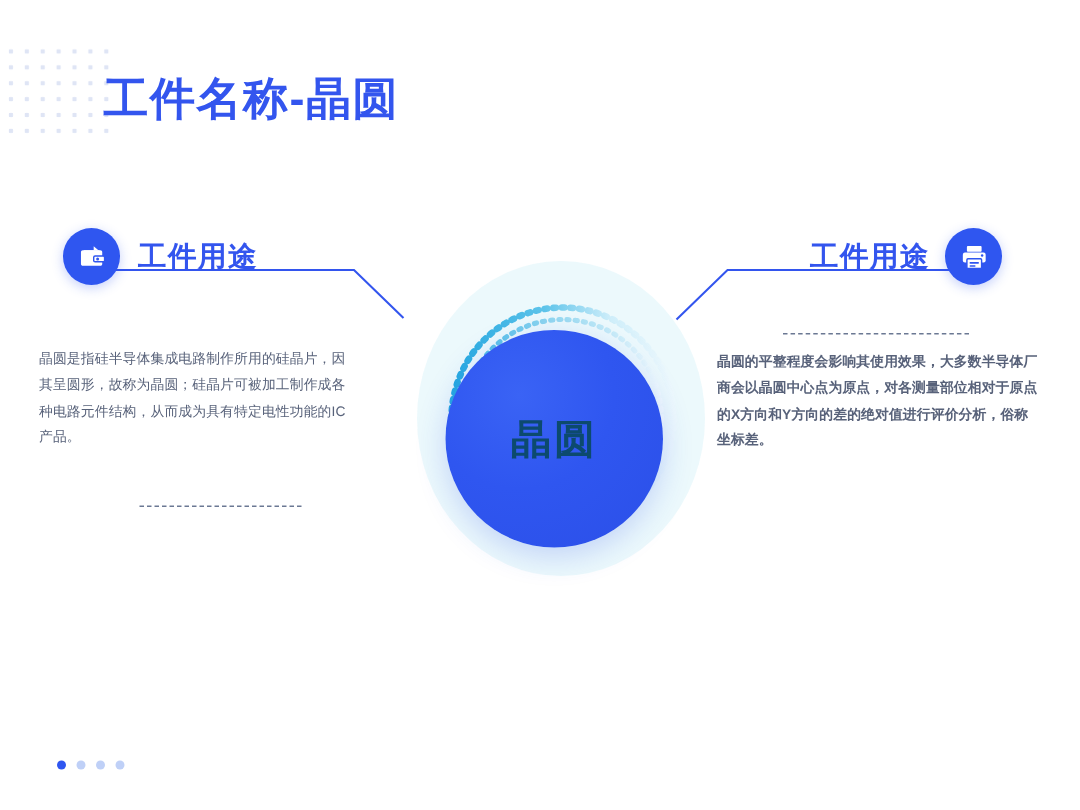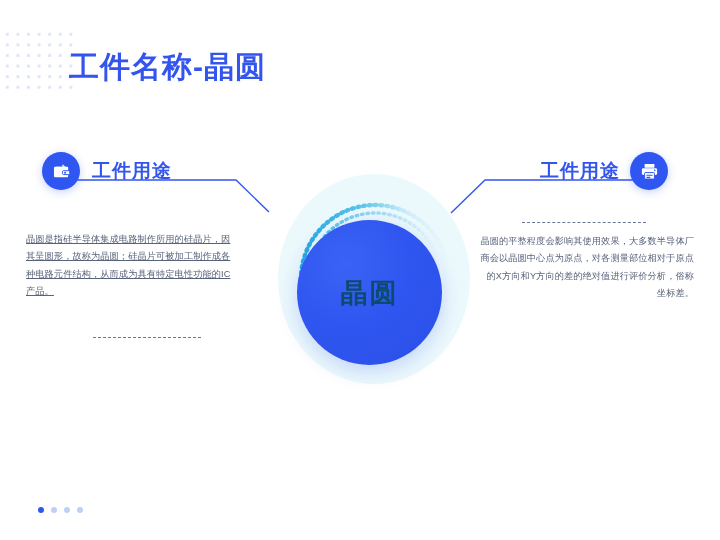--- a/index.html
+++ b/index.html
@@ -141,27 +141,26 @@
     font-size: 9.2px;
     line-height: 17.4px;
     color: #58627a;
     letter-spacing: .1px;
   }
   #panel-left-body {
     left: 26px;
     top: 231px;
     width: 205px;
     text-align: left;
-    text-decoration: underline;
   }
   #panel-right-body {
     left: 478px;
     top: 233px;
     width: 216px;
-    text-align: right;
+    font-weight: bold;
   }
 
   .dashes {
     position: absolute;
     height: 0;
     border-top: 1.6px dashed #6b7893;
   }
   #dashes-left  { left: 93px;  top: 337px; width: 108px; }
   #dashes-right { left: 522px; top: 222px; width: 124px; }
 

